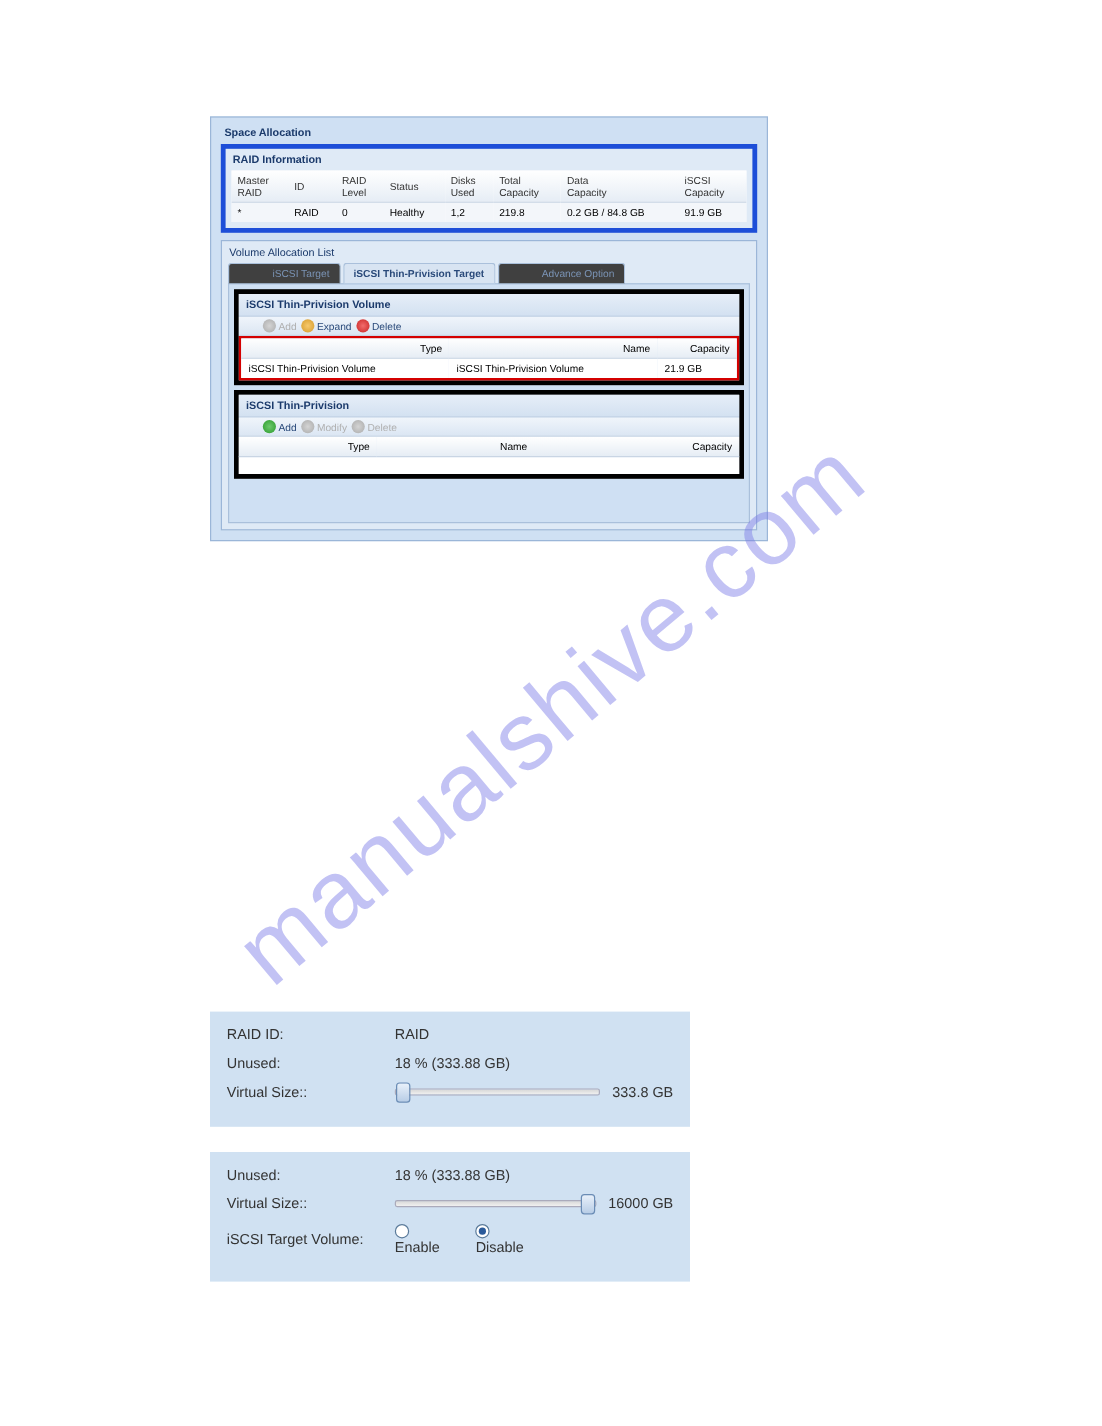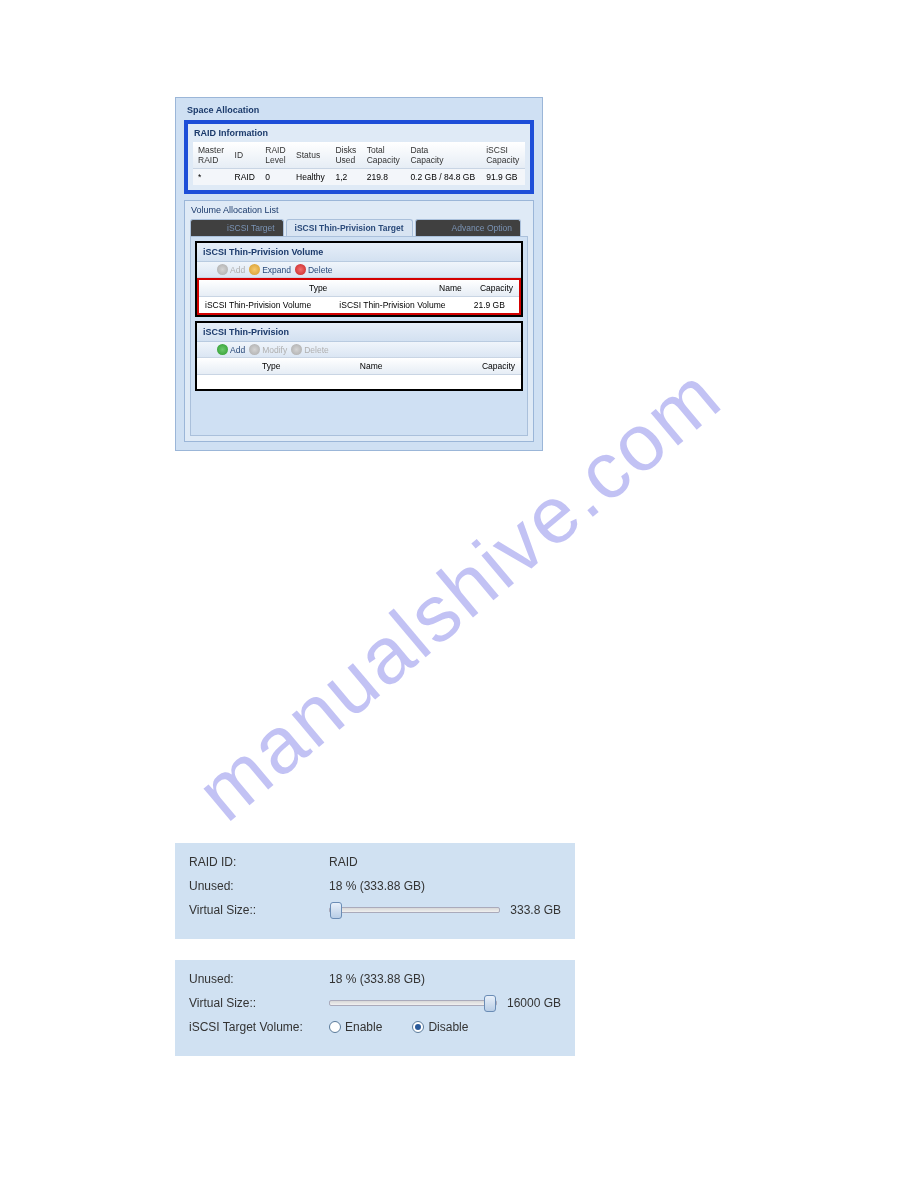--- a/index.html
+++ b/index.html
@@ -1,37 +1,37 @@
 <!DOCTYPE html>
 <html><head>
 <meta charset="utf-8">
 <style>
   * { box-sizing: border-box; margin: 0; padding: 0; }
   body { font-family: Tahoma, Arial, sans-serif; font-size: 10px; background: #fff; width: 918px; height: 1188px; position: relative; }
 
   .watermark { position: absolute; left: 50%; top: 50%; transform: translate(-50%, -50%) rotate(-40deg); font-size: 80px; color: rgba(120,120,230,0.45); font-weight: 400; pointer-events: none; z-index: 50; white-space: nowrap; letter-spacing: 2px; }
 
   
-  .app { position: absolute; left: 175px; top: 97px; width: 368px; background: #cfe0f3; border: 1px solid #9bb6d8; padding: 5px; }
+  .app { position: absolute; left: 175px; top: 97px; width: 465px; background: #cfe0f3; border: 1px solid #9bb6d8; padding: 5px; }
   .fieldset-title { color: #1b3a6b; font-weight: bold; font-size: 9px; padding: 2px 6px; }
   .raid-box { border: 4px solid #1d4ed8; margin: 3px; background: #dfeaf6; }
   .raid-label { color: #1b3a6b; font-weight: bold; font-size: 9px; padding: 4px 6px; }
   .raid-table { width: calc(100% - 10px); margin: 0 5px 5px 5px; border-collapse: collapse; font-size: 8.5px; background: #fff; }
   .raid-table th { background: linear-gradient(#fff,#e6edf5); text-align: left; padding: 3px 5px; font-weight: normal; border-bottom: 1px solid #c9d5e4; color: #333; }
   .raid-table td { padding: 3px 5px; background: #f3f6fa; border-top: 1px solid #e0e7f0; }
 
   .vol-box { border: 1px solid #9bb6d8; margin: 6px 3px 3px 3px; background: #dfeaf6; }
   .vol-label { color: #1b3a6b; font-weight: normal; font-size: 9px; padding: 4px 6px; }
   .tabs { display: flex; margin: 0 5px; }
   .tab { font-size: 8.5px; padding: 3px 8px; background: linear-gradient(#e8eef6,#d0ddee); border: 1px solid #aac0db; border-bottom: none; border-radius: 3px 3px 0 0; margin-right: 2px; color: #2a4a7a; cursor: pointer; }
   .tab.inactive { color: #7a93b5; background: #404040; padding-left: 36px; }
   .tab.active { background: #d8e4f2; font-weight: bold; }
   .tab-body { border: 1px solid #aac0db; margin: 0 5px 5px 5px; background: #cfe0f3; min-height: 200px; padding: 4px; }
 
-  .panel { border: 2px solid #000000; background: #dfeaf6; margin-bottom: 4px; }
+  .panel { border: 4px solid #000000; background: #dfeaf6; margin-bottom: 4px; }
   .panel-title { color: #1b3a6b; font-weight: bold; font-size: 9px; padding: 4px 6px; background: linear-gradient(#e6eef8,#d3e1f1); border-bottom: 1px solid #b9cbe0; }
   .toolbar { background: linear-gradient(#f0f5fb,#dbe6f3); padding: 2px 20px; display: flex; gap: 4px; align-items: center; border-bottom: 1px solid #c9d5e4; }
   .tbtn { font-size: 8.5px; color: #2a4a7a; display: flex; align-items: center; gap: 2px; cursor: pointer; }
   .tbtn.disabled { color: #b0b0b0; }
   .tbtn .ic { width: 11px; height: 11px; border-radius: 50%; display: inline-block; }
   .ic-add { background: radial-gradient(#6dc96d,#2a9a2a); }
   .ic-expand { background: radial-gradient(#f7c96d,#d49a2a); }
   .ic-delete { background: radial-gradient(#f26d6d,#c82323); }
   .ic-add-gray, .ic-delete-gray { background: radial-gradient(#d4d4d4,#aaa); }
 
@@ -50,21 +50,21 @@
   .handle { position: absolute; top: -6px; width: 12px; height: 17px; background: linear-gradient(#e8f0fa,#b8cde6); border: 1px solid #6a8cb5; border-radius: 3px; }
   .handle.left { left: 0; }
   .handle.right { right: 0; }
 
   
   .info2 { position: absolute; left: 175px; top: 960px; width: 400px; background: #d0e1f2; padding: 12px 14px; font-size: 12px; color: #333; }
 
   .radio { width: 12px; height: 12px; border-radius: 50%; border: 1px solid #5a7a9a; display: inline-flex; align-items: center; justify-content: center; margin-right: 4px; background: #fff; }
   .radio.checked::after { content: ""; width: 6px; height: 6px; border-radius: 50%; background: #2a5a9a; }
   .radio-row { display: flex; align-items: center; gap: 30px; }
-  .ropt { display: flex; align-items: center; font-size: 12px; }
+  .ropt { display: flex; font-size: 12px; flex-direction: column; }
 </style>
 </head>
 <body>
 
 <div class="watermark">manualshive.com</div>
 
 <div class="app">
   <div class="fieldset-title">Space Allocation</div>
 
   <div class="raid-box">

